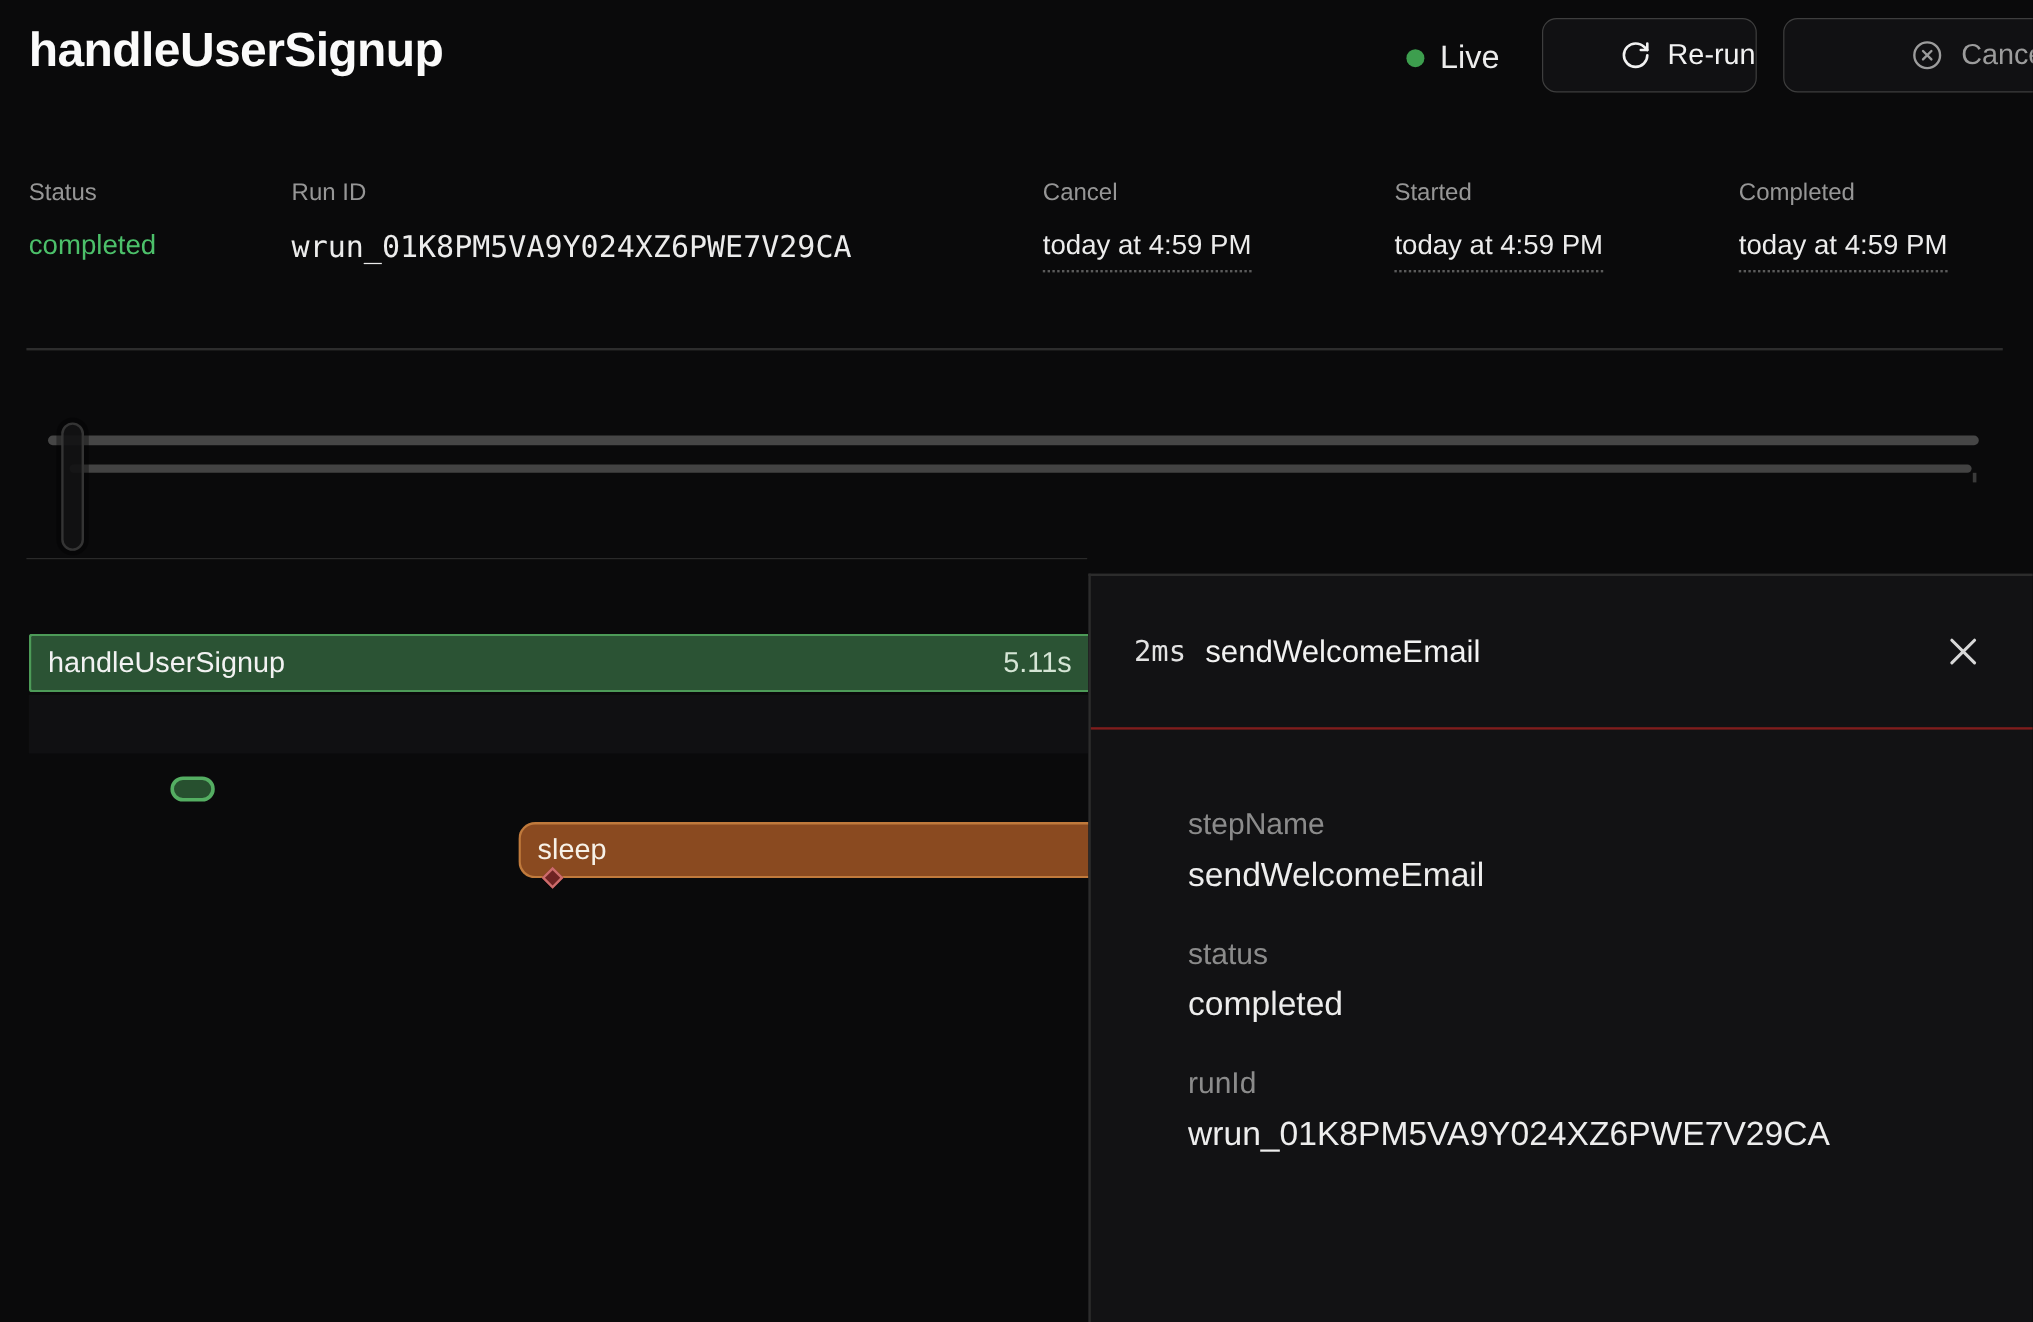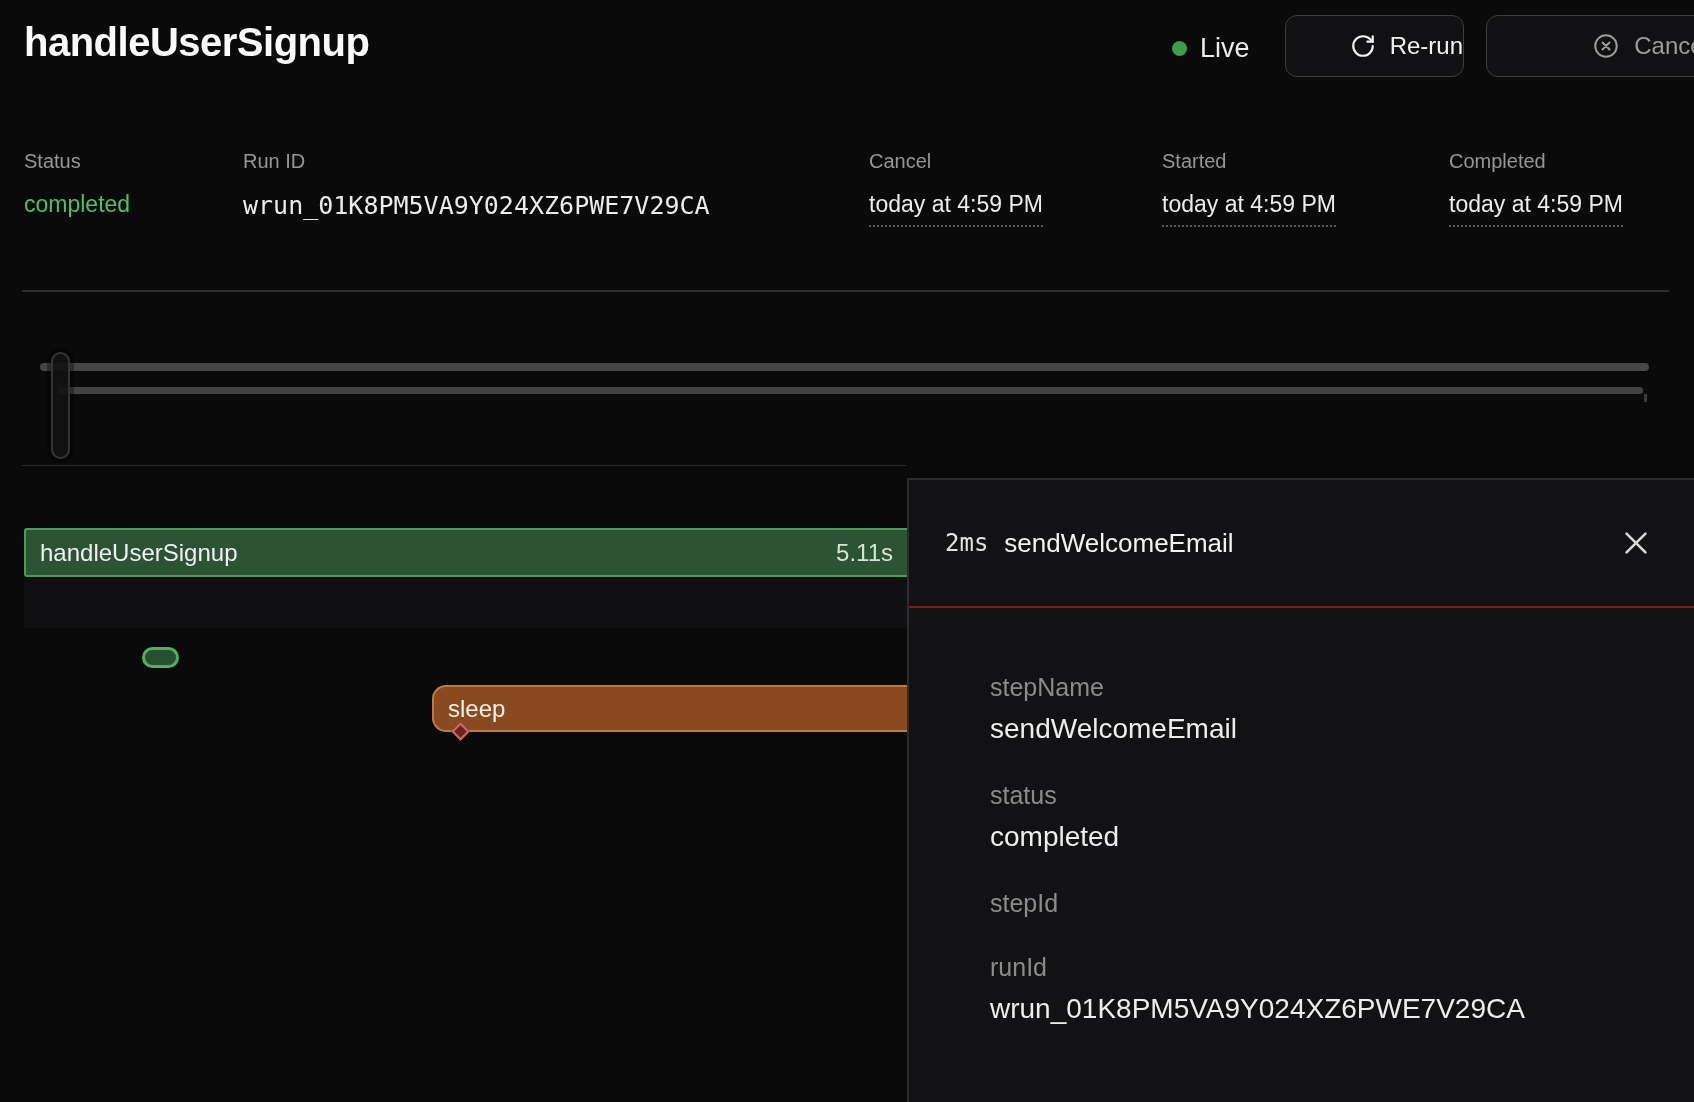--- a/index.html
+++ b/index.html
@@ -184,20 +184,19 @@
   <div class="panel-fields">
     <div class="field">
       <div class="field-label">stepName</div>
       <div class="field-value">sendWelcomeEmail</div>
     </div>
     <div class="field">
       <div class="field-label">status</div>
       <div class="field-value">completed</div>
     </div>
     <div class="field">
-      <div class="field-label">stepId</div>
     </div>
     <div class="field">
       <div class="field-label">runId</div>
       <div class="field-value">wrun_01K8PM5VA9Y024XZ6PWE7V29CA</div>
     </div>
   </div>
 </div>
 
 </body></html>

